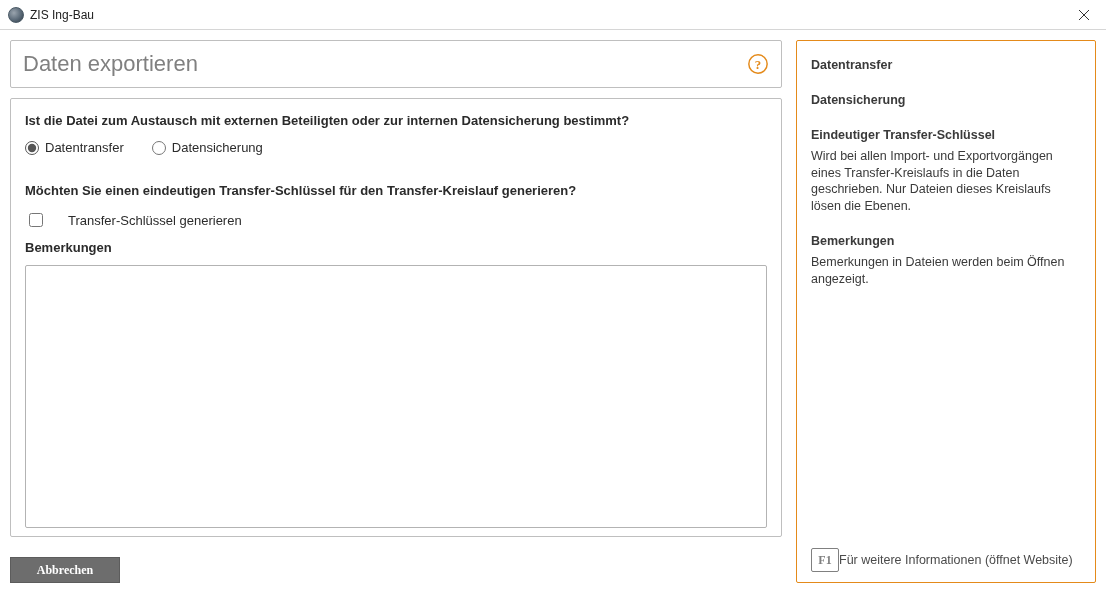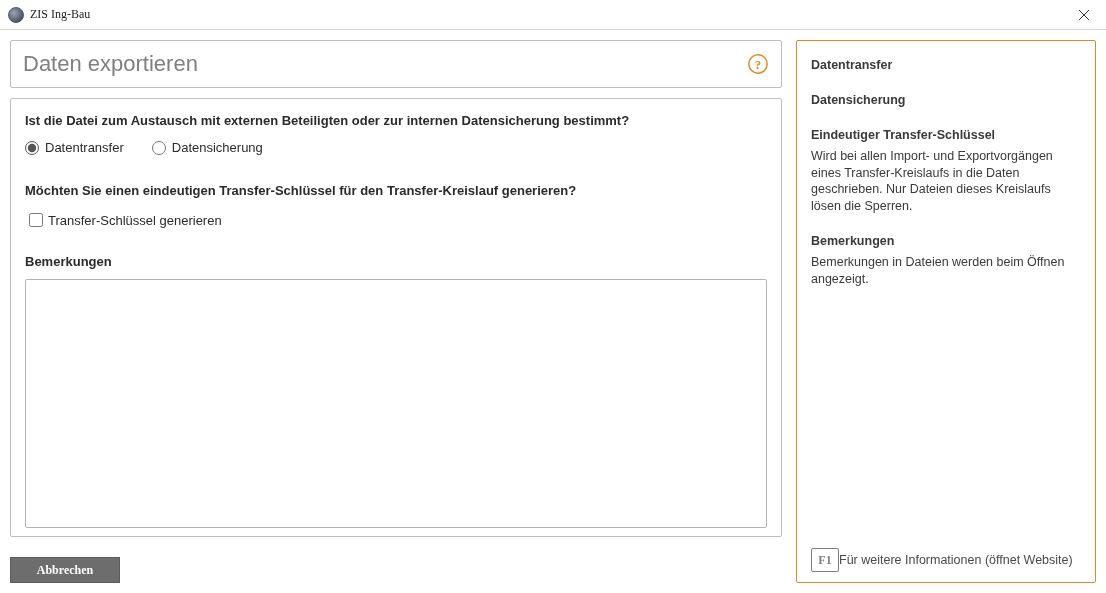--- a/index.html
+++ b/index.html
@@ -18,21 +18,21 @@
     border-bottom: 1px solid #d6d6d6;
     background: #fff;
   }
   .titlebar .app-icon {
     width: 16px; height: 16px; margin-right: 6px;
     border-radius: 50%;
     background: radial-gradient(circle at 35% 35%, #9aa4ae 0%, #5b6a78 55%, #2e3a44 100%);
     border: 1px solid #4b5a66;
     display: inline-block;
   }
-  .titlebar .title { flex: 1; font-size: 12px; color: #222; font-family: Liberation Serif, serif; }
+  .titlebar .title { flex: 1; font-size: 12px; color: #222; }
   .titlebar .win-btn {
     width: 44px; height: 30px; display: flex; align-items: center; justify-content: center;
     color: #333;
   }
 
   .body-wrap {
     display: flex;
     height: calc(593px - 30px);
     padding: 10px;
     gap: 14px;
@@ -75,21 +75,21 @@
     justify-content: flex-end;
   }
   .form-panel .question {
     font-weight: 600;
     margin: 0 0 12px 0;
   }
   .radio-row { display: flex; gap: 28px; margin-bottom: 28px; }
   .radio-item { display: flex; align-items: center; gap: 6px; }
   .radio-item input[type=radio] { margin:0; width:14px; height:14px; accent-color:#555;}
   .radio-item label { font-size: 13px; }
-  .cb-row { display:flex; align-items:center; gap:2px; margin-bottom: 24px; }
+  .cb-row { display:flex; align-items:center; gap:22px; margin-bottom: 10px; }
   .cb-row input[type=checkbox]{ width:14px; height:14px; }
   .remarks-label { font-weight:600; margin-bottom:10px; }
   .remarks-area {
     flex:1; width:100%; resize:none;
     border:1px solid #b3b3b3; border-radius:2px;
     padding:6px; font: inherit; background:#fff;
     min-height: 170px;
     outline:none;
   }
 
@@ -197,21 +197,21 @@
   <div class="right-col">
     <div class="help-body">
       <div class="hsec">
         <div class="htitle">Datentransfer</div>
       </div>
       <div class="hsec">
         <div class="htitle">Datensicherung</div>
       </div>
       <div class="hsec">
         <div class="htitle">Eindeutiger Transfer-Schlüssel</div>
-        <div>Wird bei allen Import- und Exportvorgängen eines Transfer-Kreislaufs in die Daten geschrieben. Nur Dateien dieses Kreislaufs lösen die Sperren.</div>
+        <div>Wird bei allen Import- und Exportvorgängen eines Transfer-Kreislaufs in die Daten geschrieben. Nur Dateien dieses Kreislaufs lösen die Ebenen.</div>
       </div>
       <div class="hsec">
         <div class="htitle">Bemerkungen</div>
         <div>Bemerkungen in Dateien werden beim Öffnen angezeigt.</div>
       </div>
     </div>
     <div class="f1-row">
       <div class="f1-badge">F1</div>
       <div class="f1-text">Für weitere Informationen (öffnet Website)</div>
     </div>

